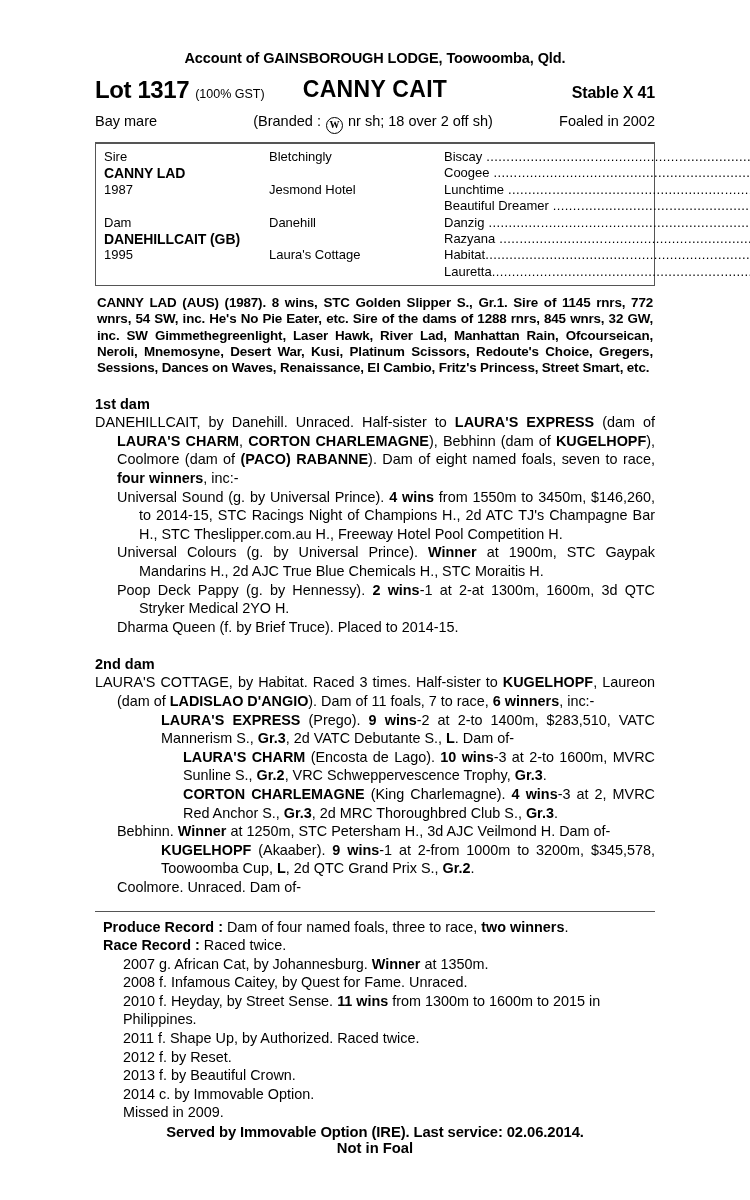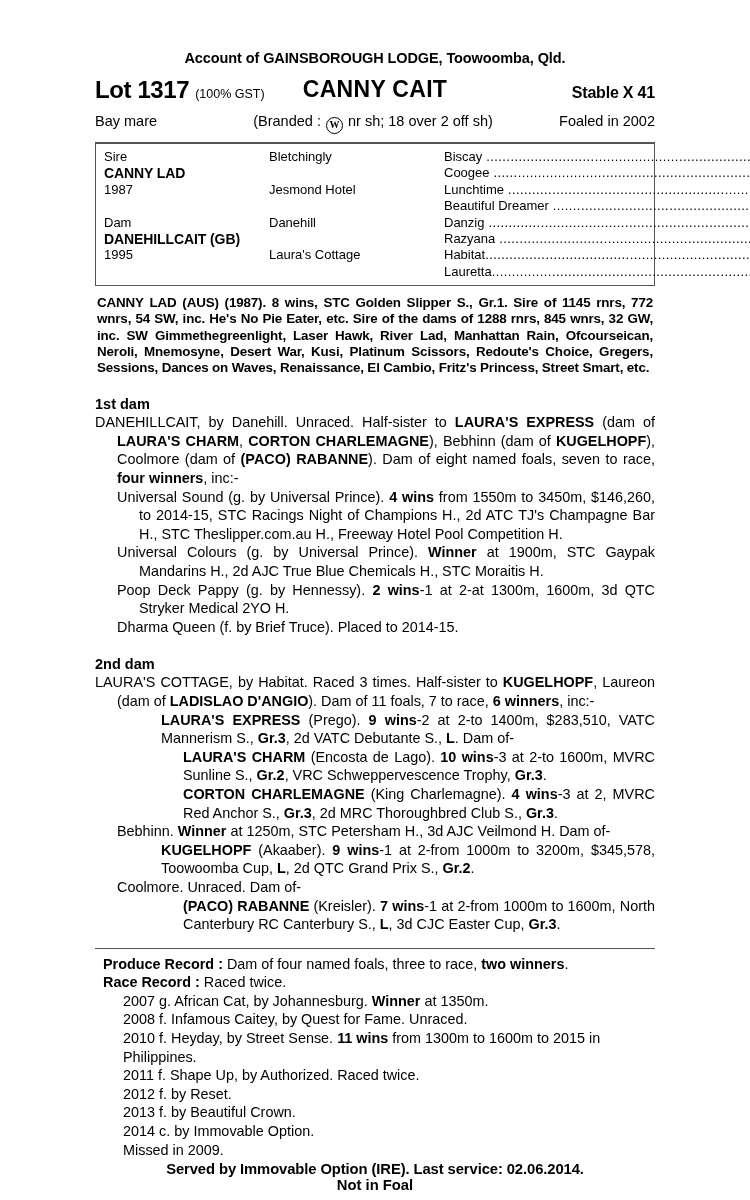--- a/index.html
+++ b/index.html
@@ -170,21 +170,20 @@
 
   <div class="damhead">2nd dam</div>
   <div class="blk">
     <div class="p0"><span class="first">LAURA'S COTTAGE, by Habitat. Raced 3 times. Half-sister to </span><b>KUGELHOPF</b><span>, Laureon (dam of </span><b>LADISLAO D'ANGIO</b><span>). Dam of 11 foals, 7 to race, </span><b>6 winners</b><span>, inc:-</span></div>
     <div class="ind2"><b class="first">LAURA'S EXPRESS</b><span> (Prego). </span><b>9 wins</b><span>-2 at 2-to 1400m, $283,510, VATC Mannerism S., </span><b>Gr.3</b><span>, 2d VATC Debutante S., </span><b>L</b><span>. Dam of-</span></div>
     <div class="ind3"><b class="first">LAURA'S CHARM</b><span> (Encosta de Lago). </span><b>10 wins</b><span>-3 at 2-to 1600m, MVRC Sunline S., </span><b>Gr.2</b><span>, VRC Schweppervescence Trophy, </span><b>Gr.3</b><span>.</span></div>
     <div class="ind3"><b class="first">CORTON CHARLEMAGNE</b><span> (King Charlemagne). </span><b>4 wins</b><span>-3 at 2, MVRC Red Anchor S., </span><b>Gr.3</b><span>, 2d MRC Thoroughbred Club S., </span><b>Gr.3</b><span>.</span></div>
     <div class="ind1 nojust"><span class="first">Bebhinn. </span><b>Winner</b><span> at 1250m, STC Petersham H., 3d AJC Veilmond H. Dam of-</span></div>
     <div class="ind2"><b class="first">KUGELHOPF</b><span> (Akaaber). </span><b>9 wins</b><span>-1 at 2-from 1000m to 3200m, $345,578, Toowoomba Cup, </span><b>L</b><span>, 2d QTC Grand Prix S., </span><b>Gr.2</b><span>.</span></div>
     <div class="ind1 nojust"><span class="first">Coolmore. Unraced. Dam of-</span></div>
-    <div class="ind3"><b class="first">(PACO) RABANNE</b><span> (Kreisler). </span><b>7 wins</b><span>-1 at 2-from 1000m to 1600m, North Canterbury RC Canterbury S., </span><b>L</b><span>, 3d CJC Easter Cup, </span><b>Gr.3</b><span>.</span></div>
   </div>
 
   <div class="rule"></div>
 
   <div class="rec">
     <span class="lbl">Produce Record :</span><span><span class="first"> Dam of four named foals, three to race, </span><b>two winners</b><span>.</span></span>
   </div>
   <div class="rec">
     <span class="lbl">Race Record :</span>
     <span>Raced twice.</span>

